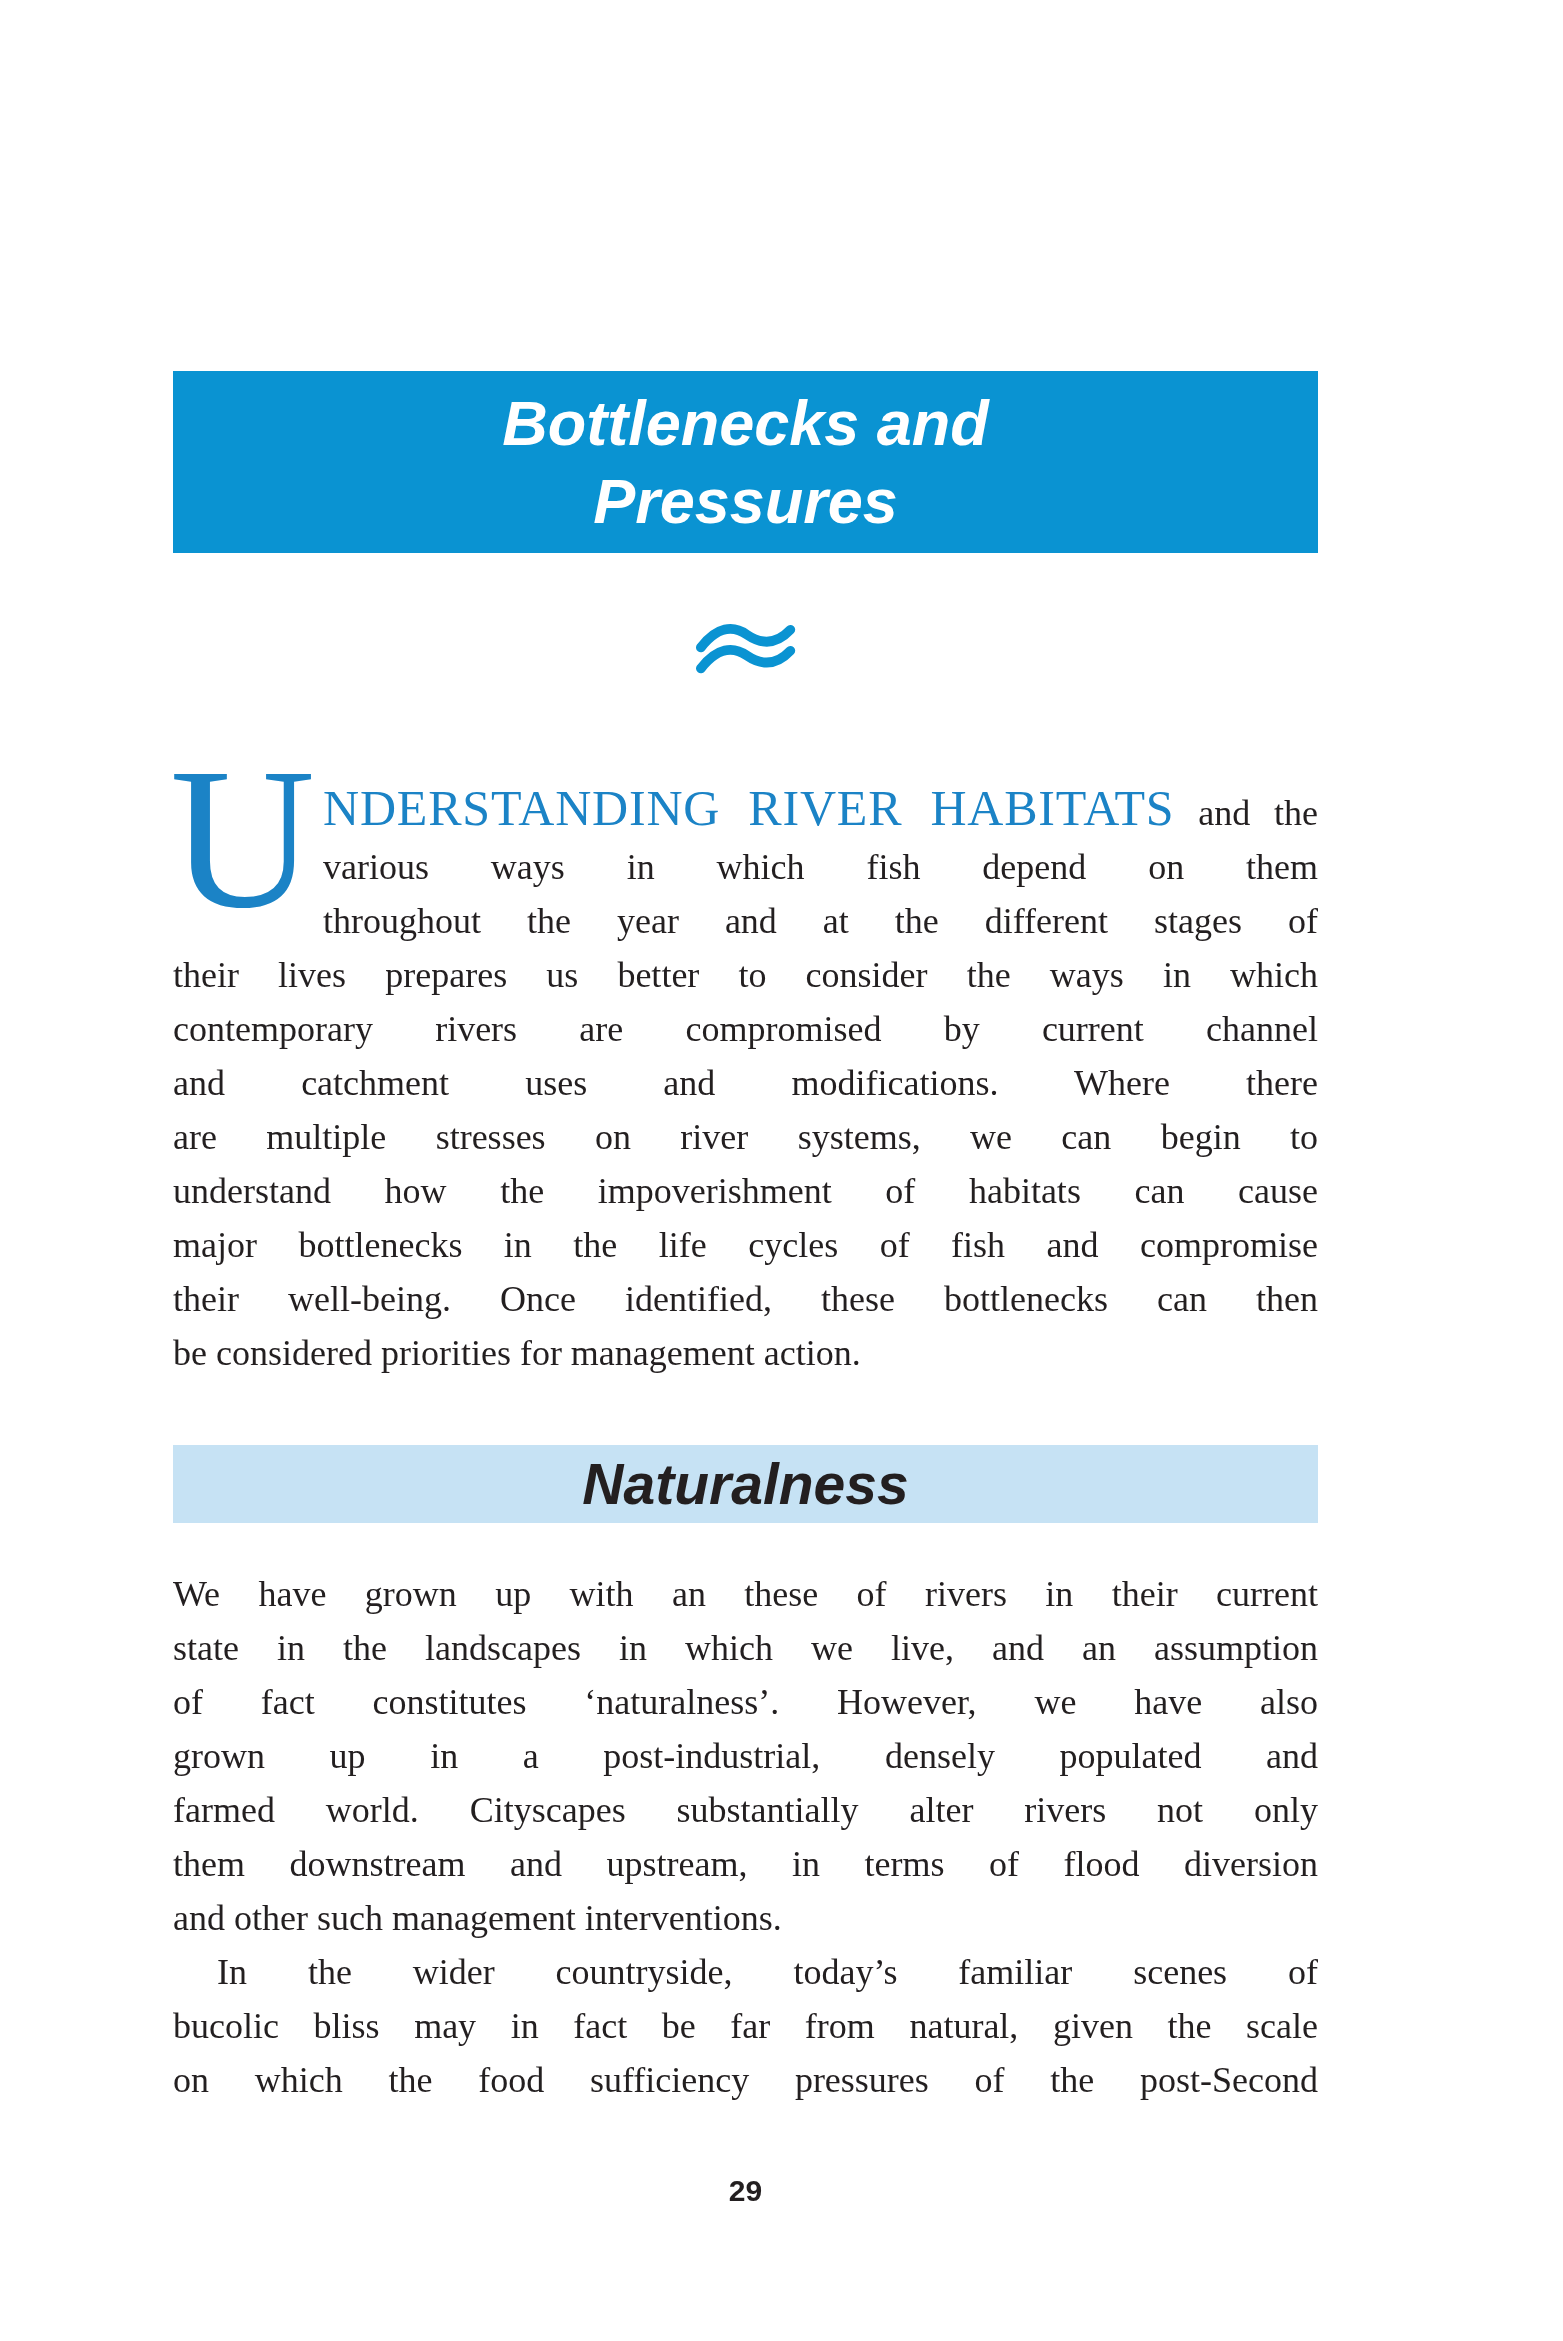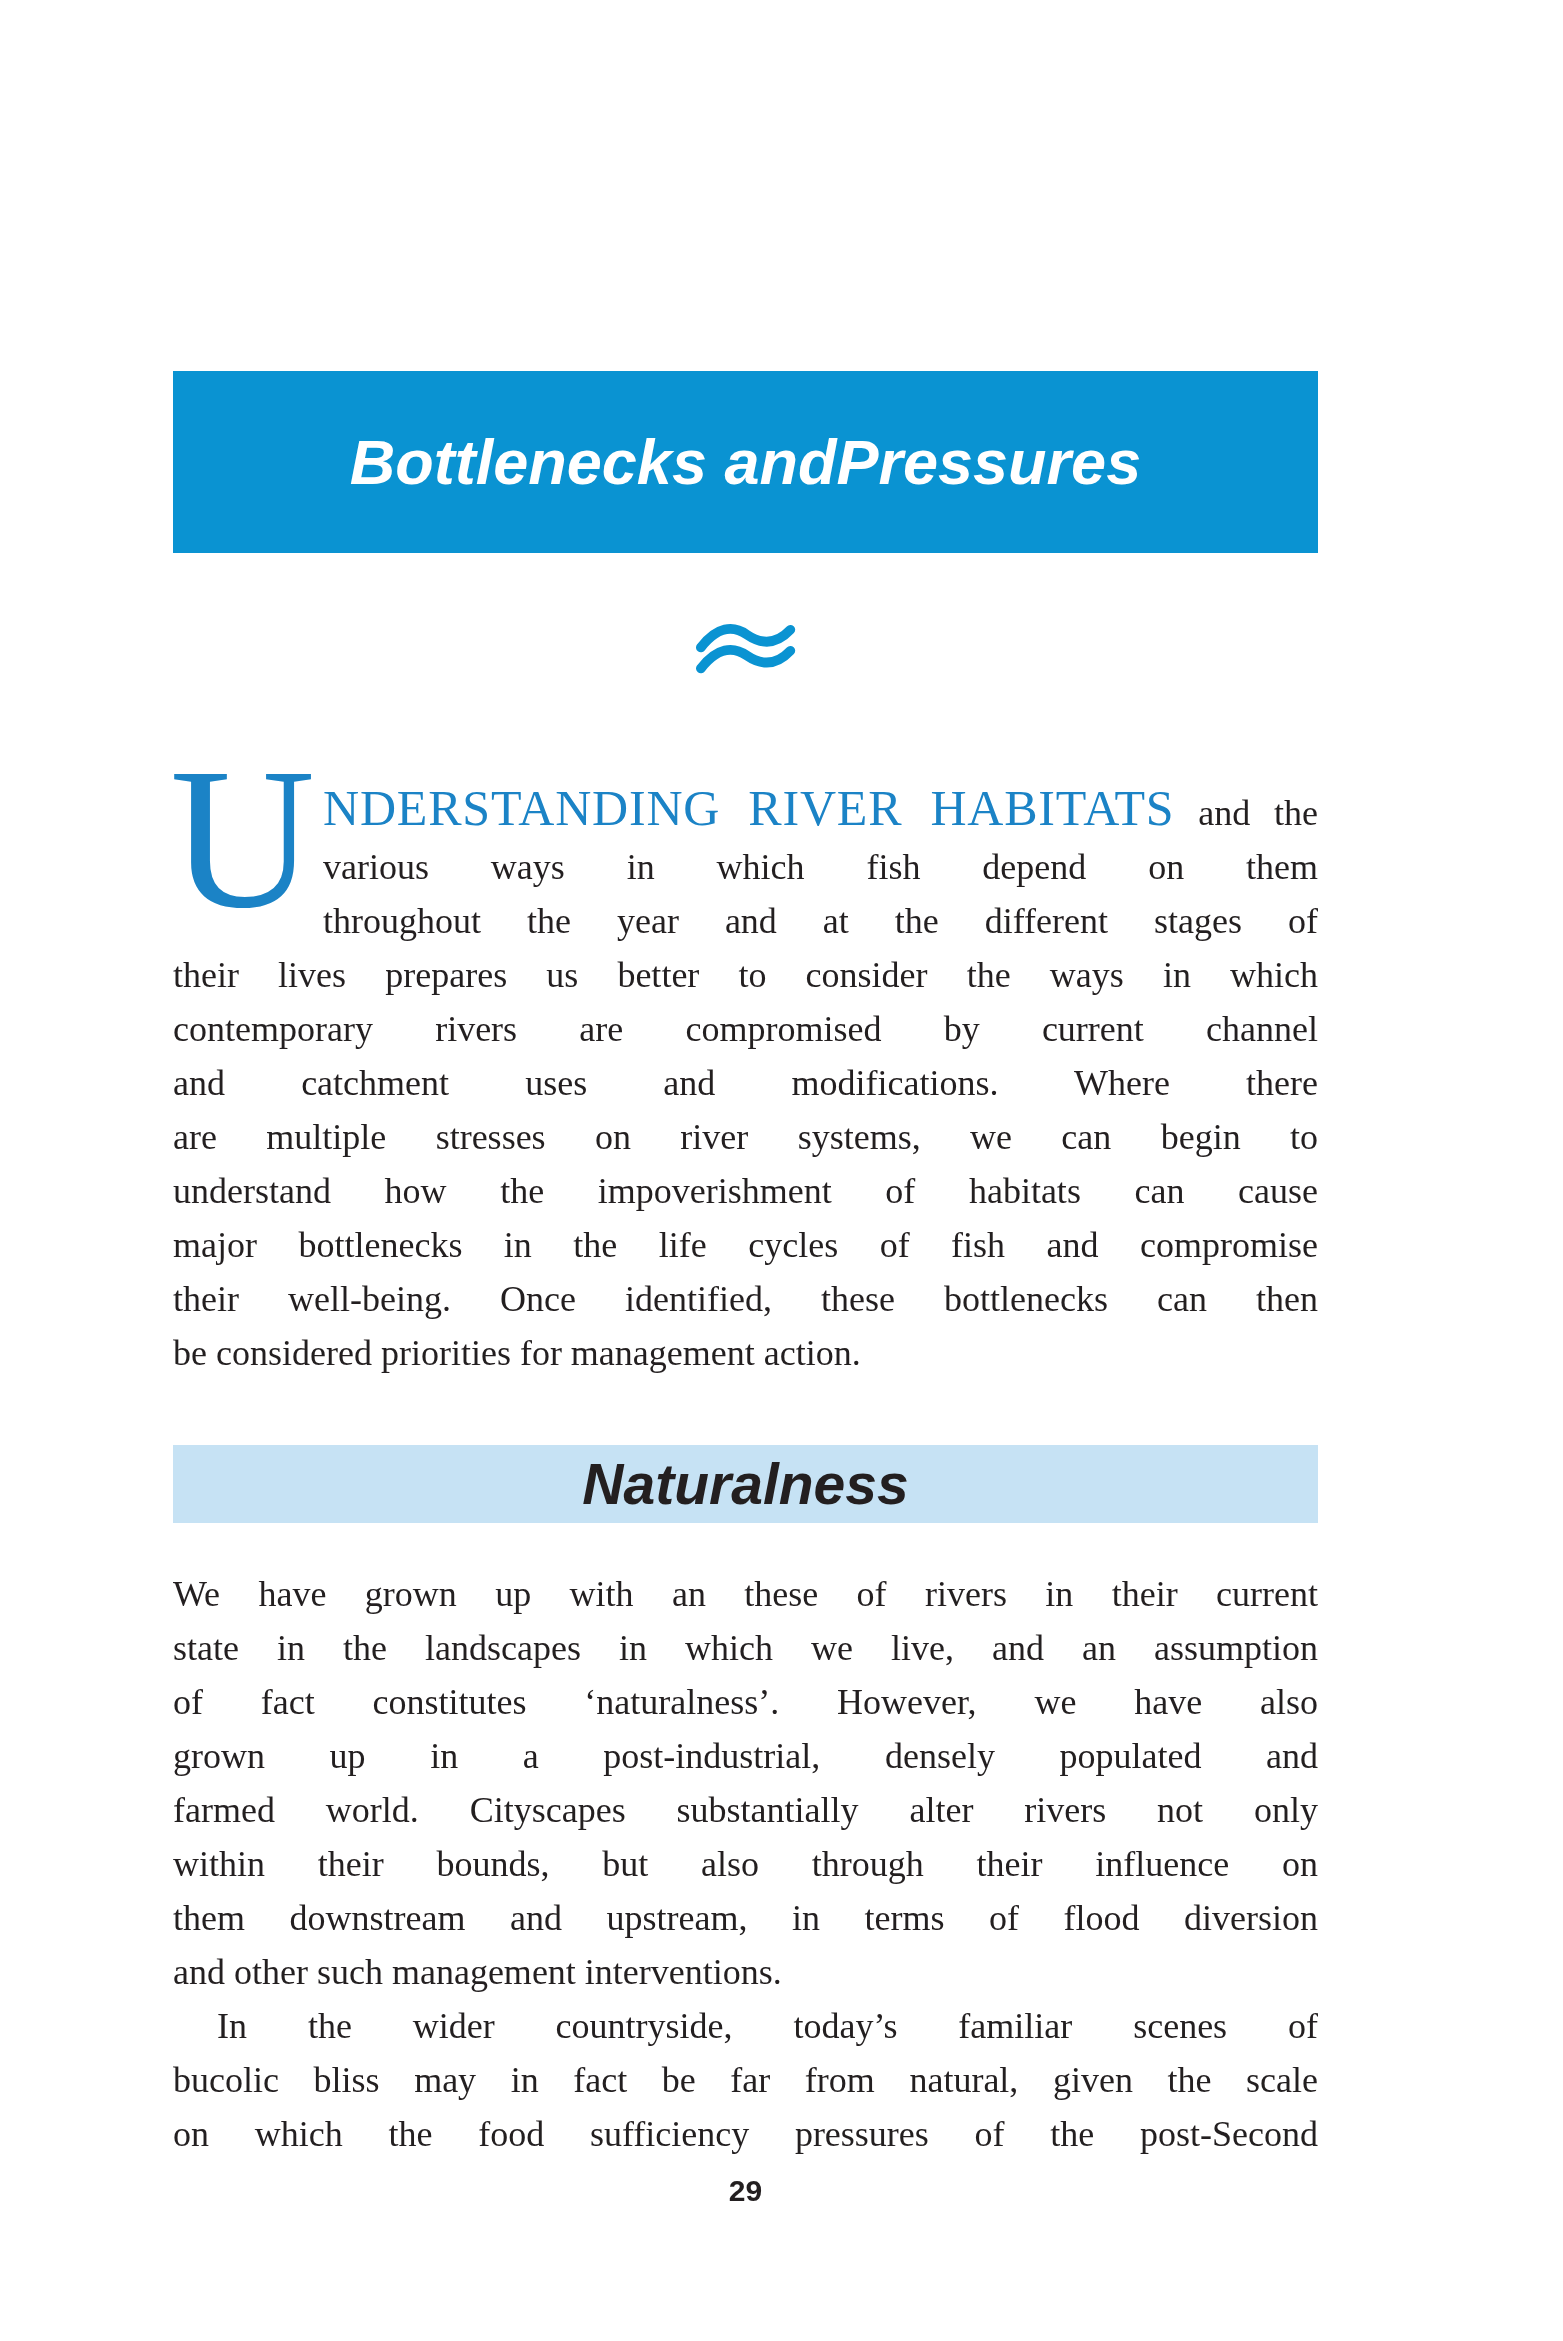--- a/index.html
+++ b/index.html
@@ -4,21 +4,21 @@
 <style>
   html,body{margin:0;padding:0;}
   body{
     width:1563px;height:2342px;position:relative;background:#ffffff;
     font-family:"Liberation Serif",serif;color:var(--ink,#231f20);
     overflow:hidden;
   }
   .banner{
     position:absolute;left:173px;top:371px;width:1145px;height:182px;
     background:var(--banner-bg,#0a93d2);
-    display:flex;flex-direction:row;align-items:center;justify-content:center;
+    display:flex;flex-direction:column;align-items:center;justify-content:center;
   }
   .banner .bline{
     font-family:"Liberation Sans",sans-serif;font-style:italic;font-weight:700;
     font-size:63px;line-height:78px;color:#ffffff;white-space:nowrap;
   }
   .wave{position:absolute;left:696px;top:620px;}
   .wave path{fill:none;stroke:var(--banner-bg,#0a93d2);stroke-width:12;stroke-linecap:round;}
   .dropcap{
     position:absolute;left:170px;top:738px;
     font-family:"Liberation Serif",serif;font-size:201px;line-height:201px;
@@ -85,21 +85,20 @@
 <div class="band">
   <div class="btitle">Naturalness</div>
 </div>
 
 <div class="para p2">
   <div class="line">We have grown up with an these of rivers in their current</div>
   <div class="line">state in the landscapes in which we live, and an assumption</div>
   <div class="line">of fact constitutes ‘naturalness’. However, we have also</div>
   <div class="line">grown up in a post-industrial, densely populated and</div>
   <div class="line">farmed world. Cityscapes substantially alter rivers not only</div>
-  <div class="line">within their bounds, but also through their influence on</div>
   <div class="line">them downstream and upstream, in terms of flood diversion</div>
   <div class="line last">and other such management interventions.</div>
   <div class="line pind">In the wider countryside, today’s familiar scenes of</div>
   <div class="line">bucolic bliss may in fact be far from natural, given the scale</div>
   <div class="line">on which the food sufficiency pressures of the post-Second</div>
 </div>
 
 <div class="pagenum">29</div>
 
 

